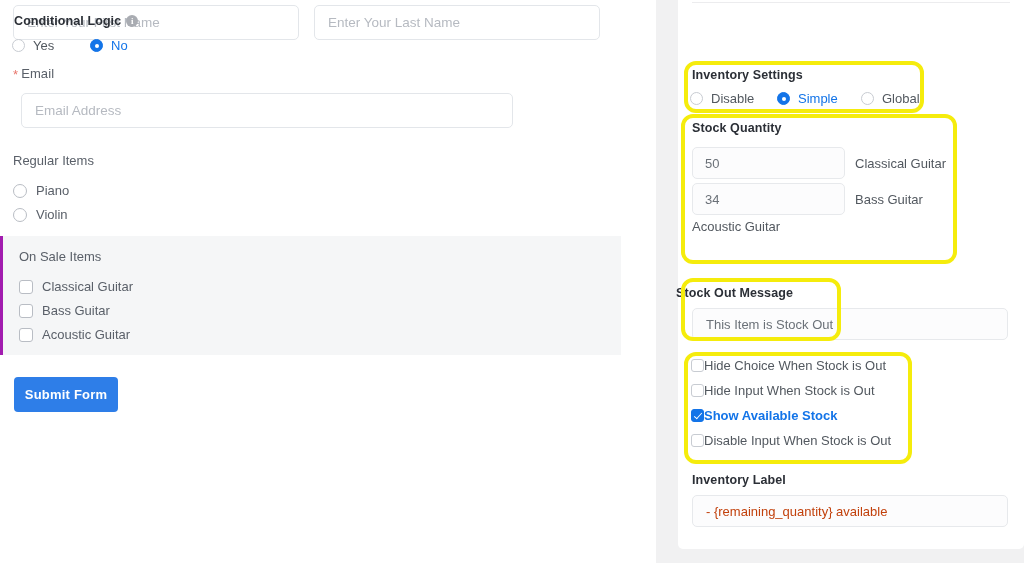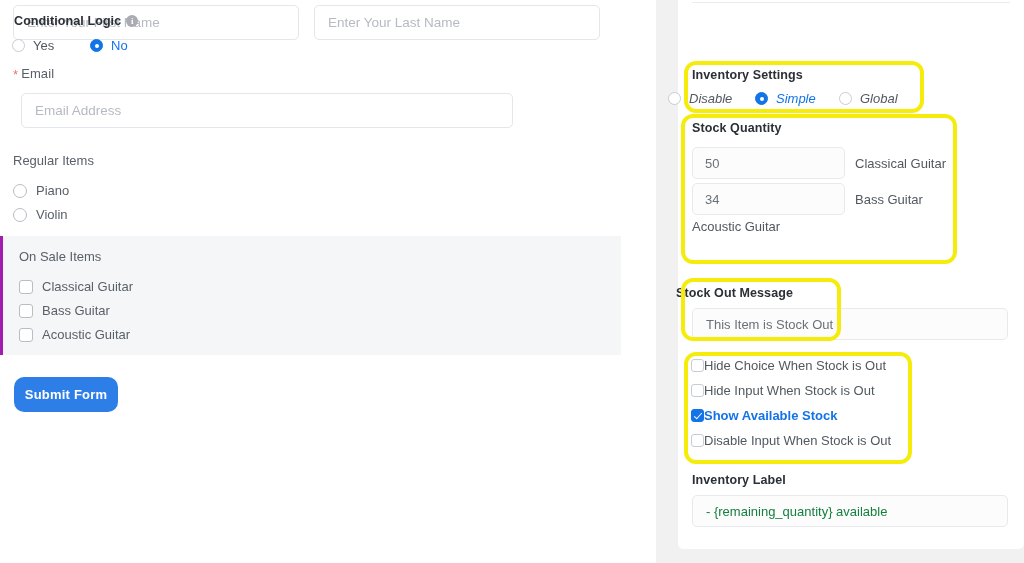--- a/index.html
+++ b/index.html
@@ -132,21 +132,21 @@
     background: #fff;
     flex: none;
   }
 
   .submit-btn {
     position: absolute;
     left: 14px; top: 377px;
     width: 104px; height: 35px;
     background: #2e7ee8;
     border: none;
-    border-radius: 10px;
+    border-radius: 4px;
     color: #ffffff;
     font-family: "Liberation Sans", sans-serif;
     font-size: 13px;
     font-weight: bold;
     cursor: pointer;
     letter-spacing: .2px;
     text-align: center;
   }
 
   
@@ -244,24 +244,23 @@
   }
   .hl-inventory   { left: 684px; top: 61px;  width: 240px; height: 52px; }
   .hl-stockqty    { left: 681px; top: 114px; width: 276px; height: 150px; }
   .hl-stockout    { left: 681px; top: 278px; width: 160px; height: 63px; }
   .hl-checkboxes  { left: 684px; top: 352px; width: 228px; height: 112px; }
 
   
   .inv-title { position: absolute; left: 692px; top: 68px; }
   .inv-radios {
     position: absolute;
-    left: 668px; top: 91px;
+    left: 690px; top: 91px;
     display: flex;
     align-items: center;
-    font-style: italic;
   }
 
   
   .sq-title { position: absolute; left: 692px; top: 121px; }
   .sq-rows {
     position: absolute;
     left: 692px; top: 147px;
     display: flex;
     flex-direction: column;
     gap: 4px;
@@ -353,21 +352,21 @@
   .il-title { position: absolute; left: 692px; top: 473px; }
   .il-input {
     position: absolute;
     left: 692px; top: 495px;
     width: 316px; height: 32px;
     border: 1px solid #e7e9ec;
     border-radius: 5px;
     background: #fcfcfd;
     font-family: "Liberation Sans", sans-serif;
     font-size: 13px;
-    color: #15803d;
+    color: #c2410c;
     padding: 6px 13px;
     outline: none;
   }
 </style>
 </head>
 <body>
 
 <div class="page">
 
   <div class="form-pane">

